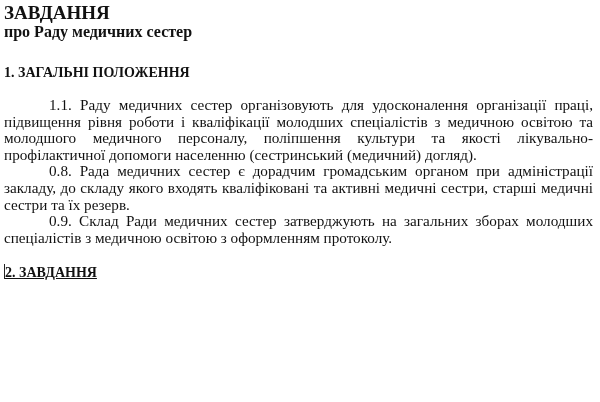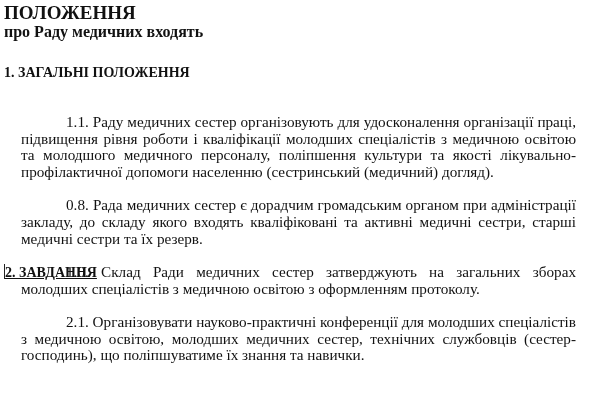--- a/index.html
+++ b/index.html
@@ -25,37 +25,36 @@
   .h2 { top: 264px; text-decoration: underline; }
   .cursor {
     display: inline-block; width: 1px; height: 15px; background: #222;
     vertical-align: -2px; margin-right: 0px;
   }
   .block {
     position: absolute; left: 0; width: 589px;
     font-size: 15.2px; line-height: 16.6px;
     text-align: justify; margin: 0;
   }
-  .para { text-indent: 45px; margin: 17px; }
+  .para { text-indent: 45px; margin: 0; }
   .b1 { top: 97px; }
   .b2 { top: 297px; }
 </style>
 </head>
 <body>
 
 <div class="page">
-  <h1 class="title">ПОЛОЖЕННЯ</h1>
-  <h2 class="subtitle">про Раду медичних входять</h2>
+  <h1 class="title">ЗАВДАННЯ</h1>
+  <h2 class="subtitle">про Раду медичних сестер</h2>
 
   <h3 class="heading h1">1. ЗАГАЛЬНІ ПОЛОЖЕННЯ</h3>
 
   <div class="block b1">
     <p class="para">1.1. Раду медичних сестер організовують для удосконалення організації праці, підвищення рівня роботи і кваліфікації молодших спеціалістів з медичною освітою та молодшого медичного персоналу, поліпшення культури та якості лікувально-профілактичної допомоги населенню (сестринський (медичний) догляд).</p>
     <p class="para">0.8. Рада медичних сестер є дорадчим громадським органом при адміністрації закладу, до складу якого входять кваліфіковані та активні медичні сестри, старші медичні сестри та їх резерв.</p>
-    <p class="para">1.0. Склад Ради медичних сестер затверджують на загальних зборах молодших спеціалістів з медичною освітою з оформленням протоколу.</p>
+    <p class="para">0.9. Склад Ради медичних сестер затверджують на загальних зборах молодших спеціалістів з медичною освітою з оформленням протоколу.</p>
   </div>
 
   <h3 class="heading h2"><span class="cursor"></span><span>2. ЗАВДАННЯ</span></h3>
 
   <div class="block b2">
-    <p class="para">2.1. Організовувати науково-практичні конференції для молодших спеціалістів з медичною освітою, молодших медичних сестер, технічних службовців (сестер-господинь), що поліпшуватиме їх знання та навички.</p>
   </div>
 </div>
 
 </body></html>

